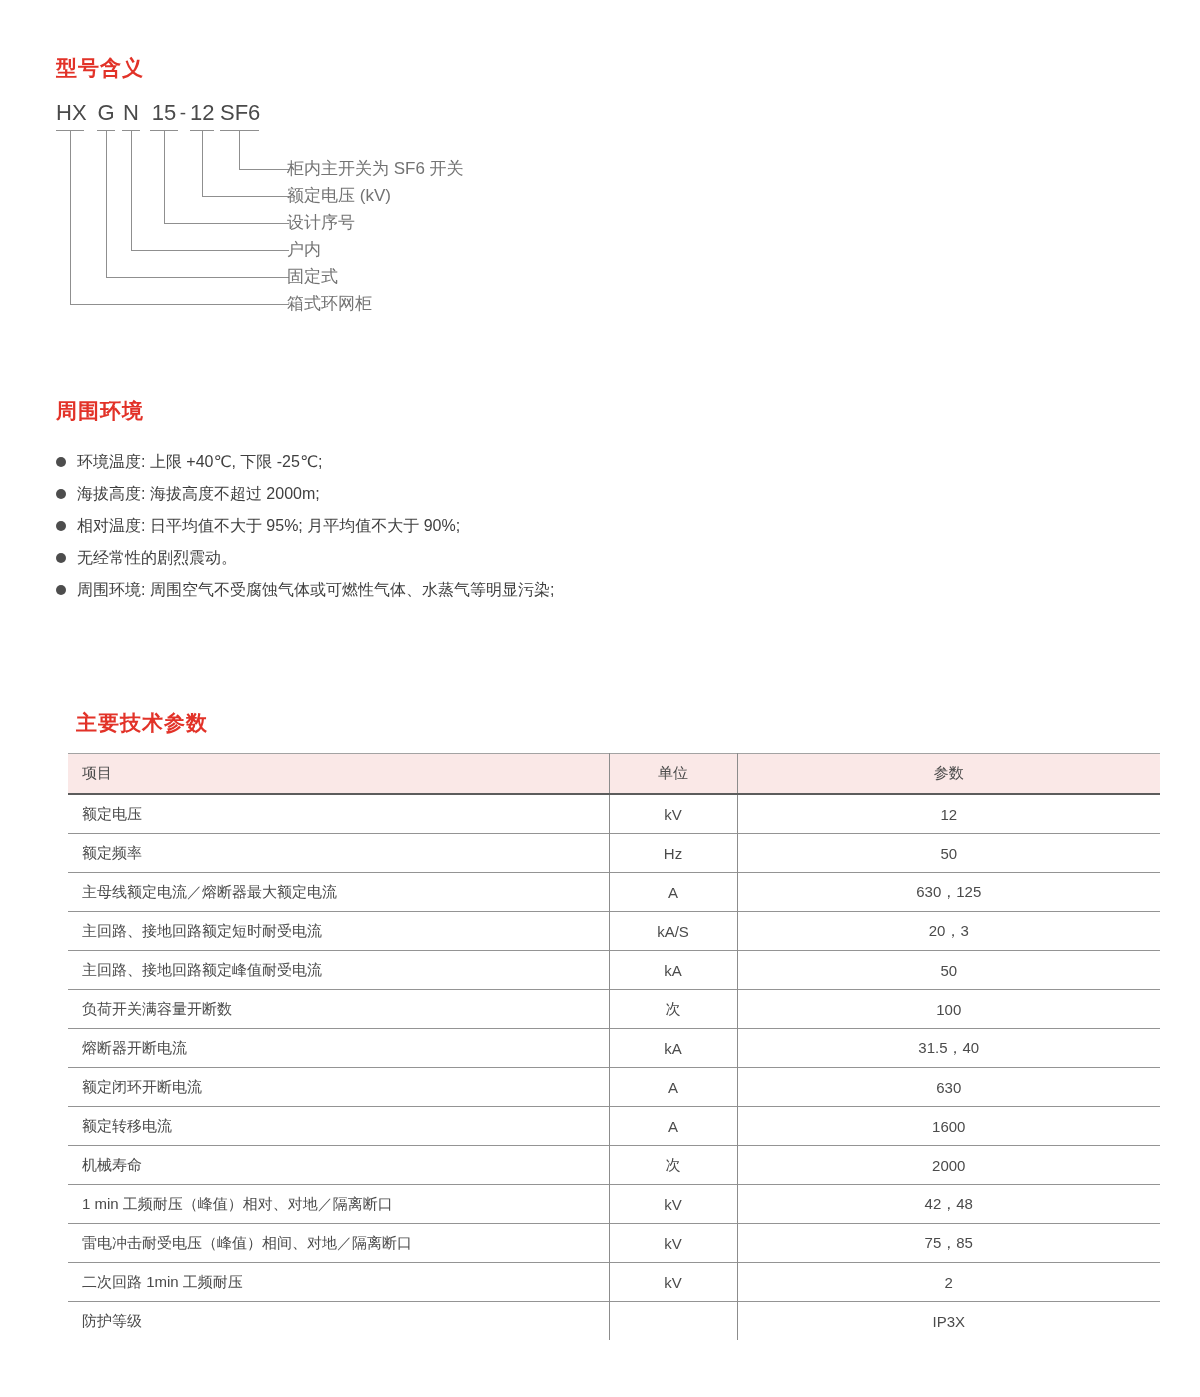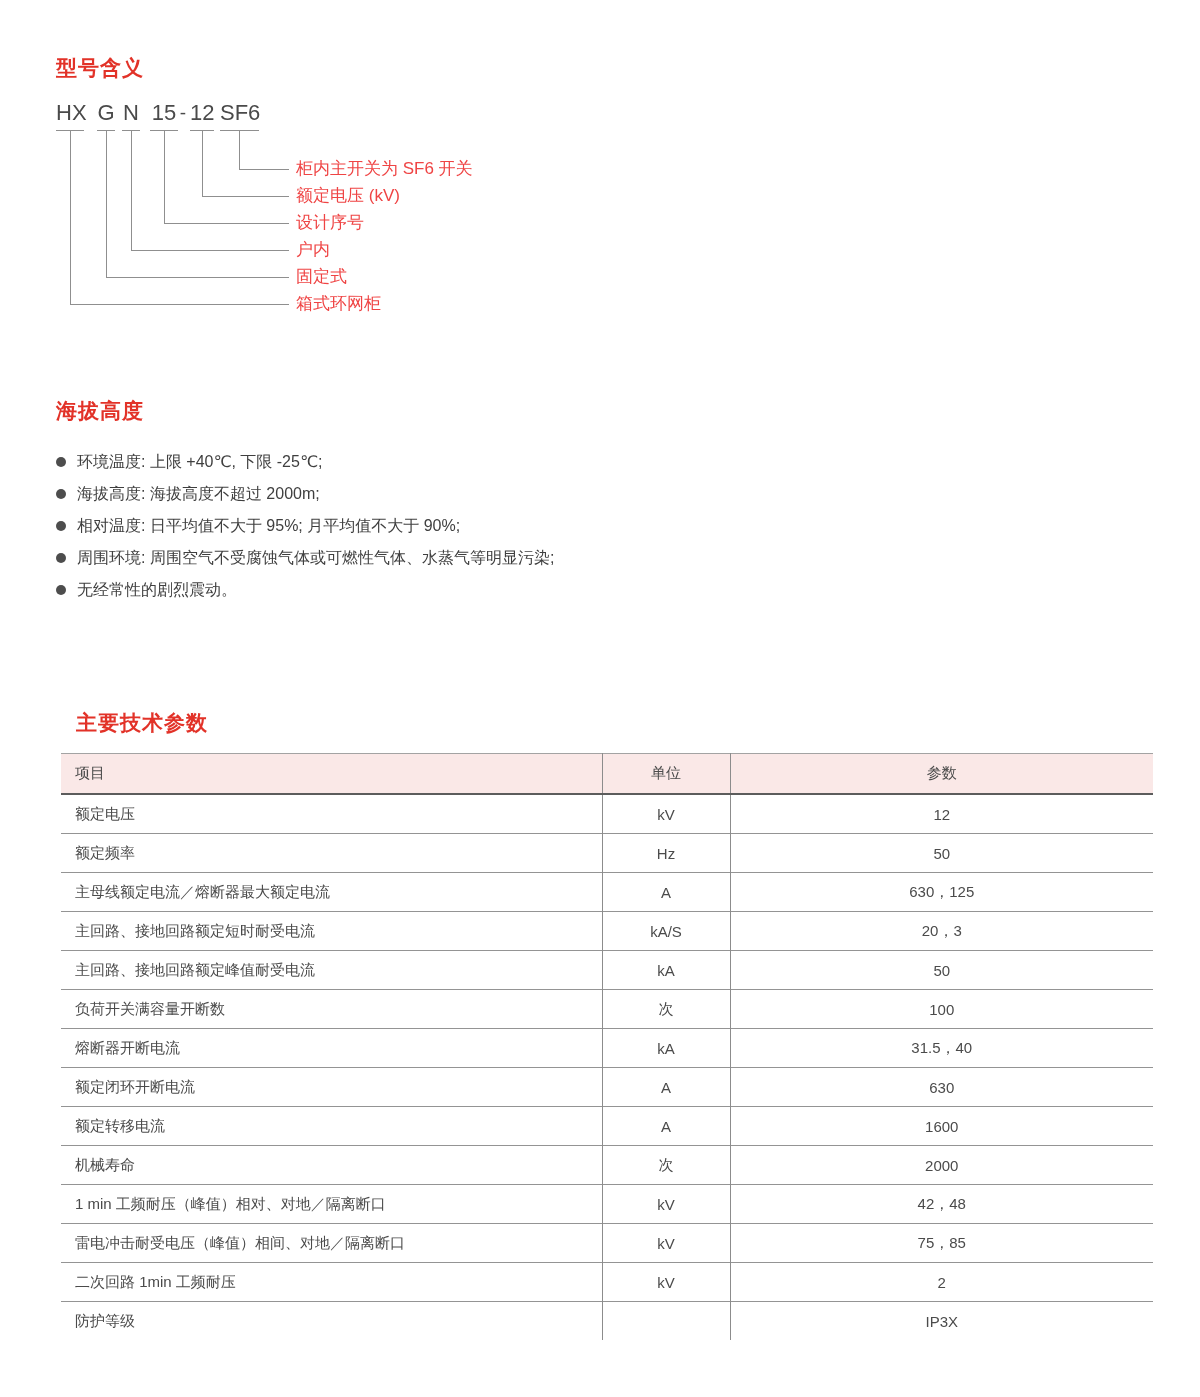--- a/index.html
+++ b/index.html
@@ -40,21 +40,21 @@
   .stem4{left:145px;height:67px;}
   .stem5{left:182px;height:40px;}
   .conn{position:absolute;height:1px;background:#8f8f8f;}
   .conn0{top:204px;left:13px;width:219px;}
   .conn1{top:177px;left:49px;width:183px;}
   .conn2{top:150px;left:74px;width:158px;}
   .conn3{top:123px;left:107px;width:125px;}
   .conn4{top:96px;left:145px;width:87px;}
   .conn5{top:69px;left:182px;width:50px;}
   .dlabel{
-    position:absolute;left:239px;font-size:17px;color:#ef4444;
+    position:absolute;left:230px;font-size:17px;color:#737373;
     line-height:20px;white-space:nowrap;
   }
   .dlabel0{top:194px;}
   .dlabel1{top:167px;}
   .dlabel2{top:140px;}
   .dlabel3{top:113px;}
   .dlabel4{top:86px;}
   .dlabel5{top:59px;}
 
   
@@ -63,21 +63,21 @@
     display:flex;align-items:center;height:32px;
     font-size:16px;color:#3f3f3f;
   }
   .bullet{
     width:10px;height:10px;border-radius:50%;background:#4d4d4d;
     margin-right:11px;flex:0 0 auto;
   }
 
   
   .param-table{
-    position:absolute;left:61px;top:753px;width:1092px;
+    position:absolute;left:68px;top:753px;width:1092px;
     border-collapse:collapse;table-layout:fixed;
     font-size:15px;color:#4b4b4b;
   }
   .param-table col.c1{width:541px;}
   .param-table col.c2{width:128px;}
   .param-table col.c3{width:423px;}
   .param-table th{
     background:#fae8e7;font-weight:normal;height:37px;
     border-top:1px solid #a3a3a3;border-bottom:2px solid #5c5c5c;
   }
@@ -120,42 +120,42 @@
   <div class="conn conn5"></div>
 
   <span class="dlabel dlabel0">箱式环网柜</span>
   <span class="dlabel dlabel1">固定式</span>
   <span class="dlabel dlabel2">户内</span>
   <span class="dlabel dlabel3">设计序号</span>
   <span class="dlabel dlabel4">额定电压 (kV)</span>
   <span class="dlabel dlabel5">柜内主开关为 SF6 开关</span>
 </div>
 
-<h2 class="section-title" id="title-conditions">海拔高度</h2>
+<h2 class="section-title" id="title-conditions">周围环境</h2>
 
 <div class="cond-list">
   <div class="cond-item">
     <span class="bullet"></span>
     <span>环境温度: 上限 +40℃, 下限 -25℃;</span>
   </div>
   <div class="cond-item">
     <span class="bullet"></span>
     <span>海拔高度: 海拔高度不超过 2000m;</span>
   </div>
   <div class="cond-item">
     <span class="bullet"></span>
     <span>相对温度: 日平均值不大于 95%; 月平均值不大于 90%;</span>
   </div>
   <div class="cond-item">
     <span class="bullet"></span>
+    <span>无经常性的剧烈震动。</span>
+  </div>
+  <div class="cond-item">
+    <span class="bullet"></span>
     <span>周围环境: 周围空气不受腐蚀气体或可燃性气体、水蒸气等明显污染;</span>
-  </div>
-  <div class="cond-item">
-    <span class="bullet"></span>
-    <span>无经常性的剧烈震动。</span>
   </div>
 </div>
 
 <h2 class="section-title" id="title-parameters">主要技术参数</h2>
 
 <table class="param-table">
   <colgroup>
       <col class="c1">
       <col class="c2">
       <col class="c3">

